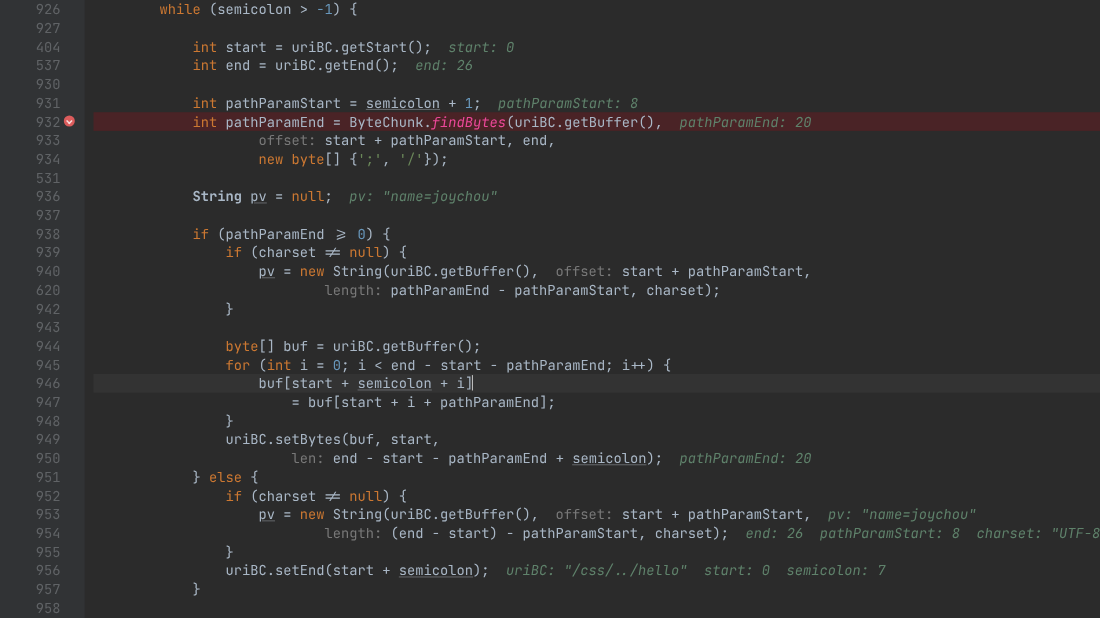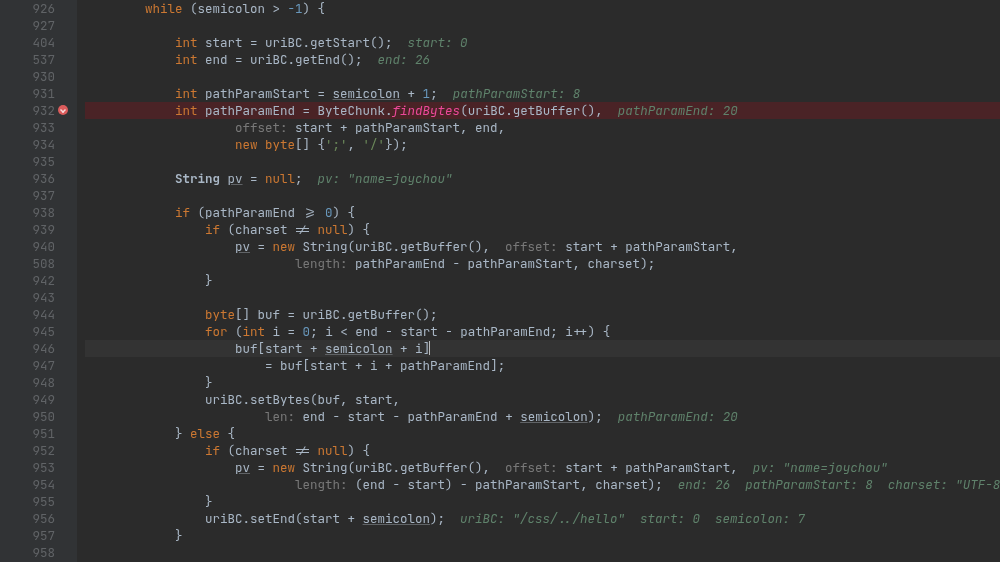--- a/index.html
+++ b/index.html
@@ -84,27 +84,27 @@
   <div class="gutter" id="gutter">
       <div class="ln">926</div>
       <div class="ln">927</div>
       <div class="ln">404</div>
       <div class="ln">537</div>
       <div class="ln">930</div>
       <div class="ln">931</div>
       <div class="ln">932<span class="bp"></span></div>
       <div class="ln">933</div>
       <div class="ln">934</div>
-      <div class="ln">935</div>
+      <div class="ln">531</div>
       <div class="ln">936</div>
       <div class="ln">937</div>
       <div class="ln">938</div>
       <div class="ln">939</div>
       <div class="ln">940</div>
-      <div class="ln">508</div>
+      <div class="ln">620</div>
       <div class="ln">942</div>
       <div class="ln">943</div>
       <div class="ln">944</div>
       <div class="ln">945</div>
       <div class="ln">946</div>
       <div class="ln">947</div>
       <div class="ln">948</div>
       <div class="ln">949</div>
       <div class="ln">950</div>
       <div class="ln">951</div>

